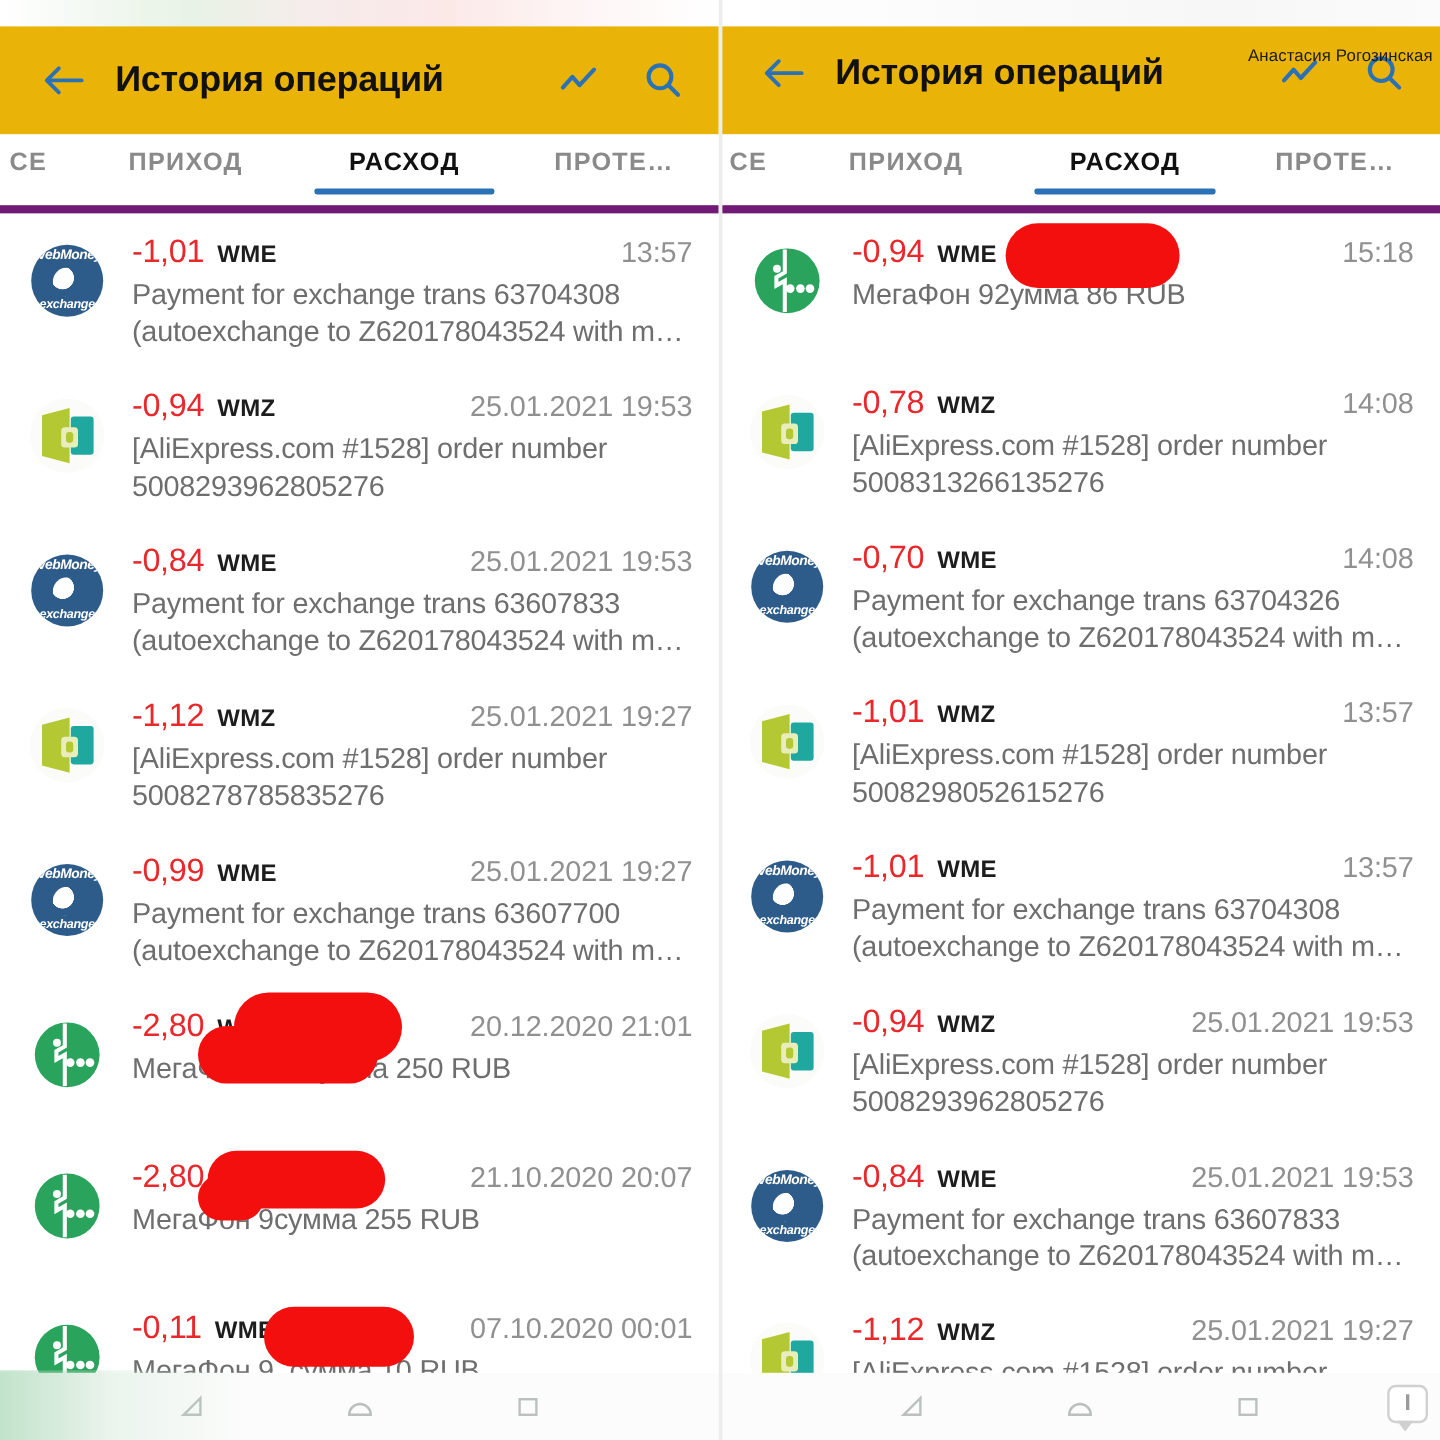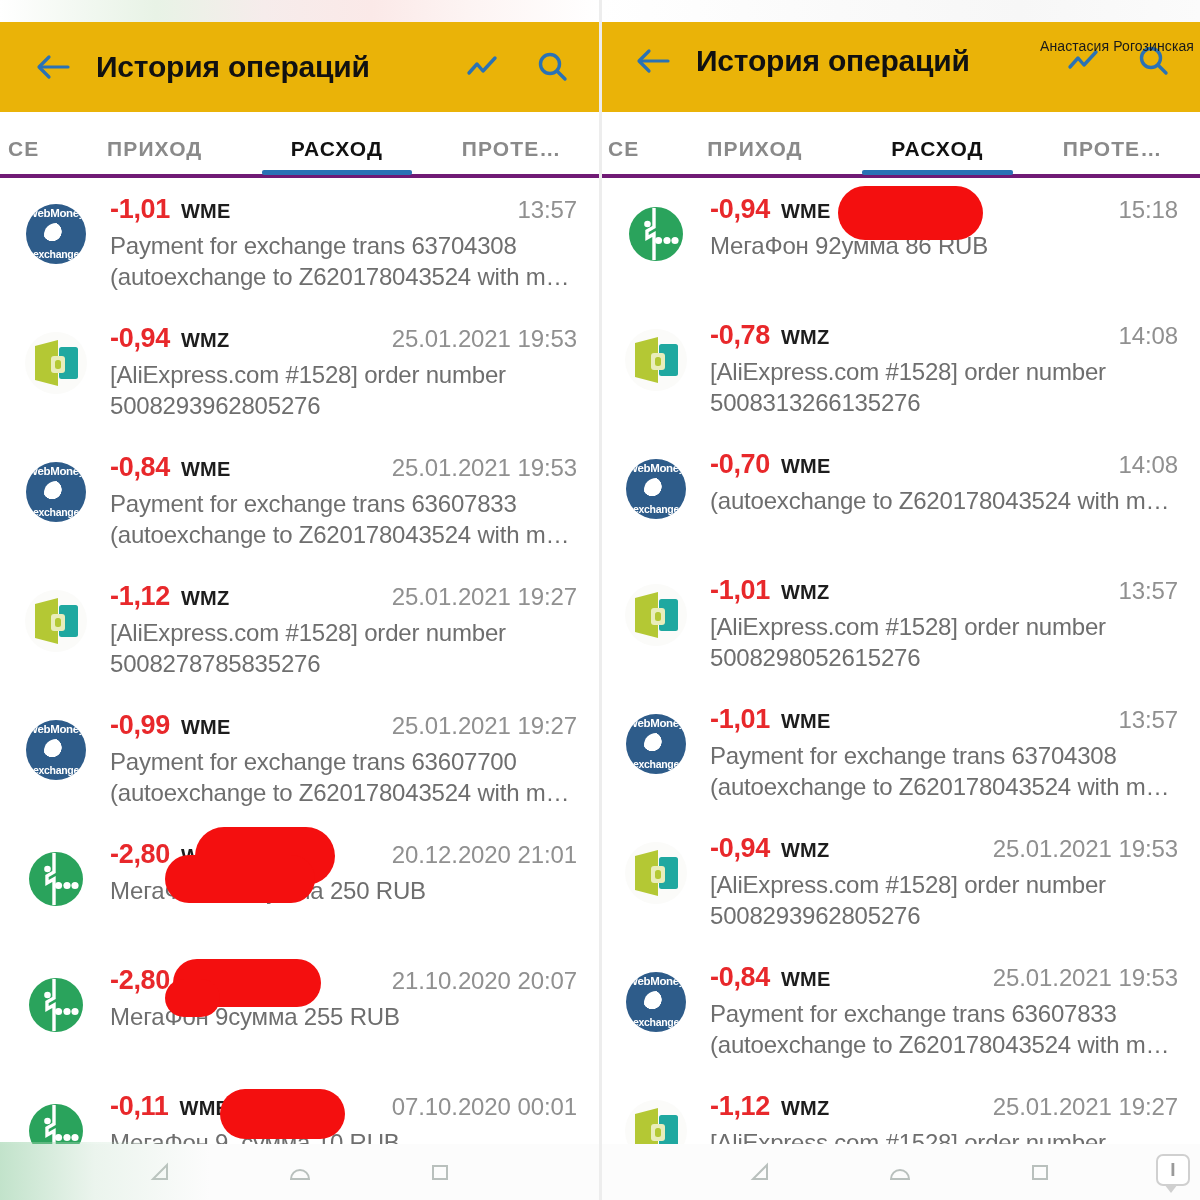--- a/index.html
+++ b/index.html
@@ -59,23 +59,23 @@
   .appbar-actions {
     margin-left: auto; display: flex; align-items: center; gap: 36px;
     padding-right: 6px;
   }
   .action-icon { color: #2a72b5; display: flex; align-items: center; }
   .action-icon svg { width: 34px; height: 34px; }
 
   
   .tabbar {
     position: relative; height: 66px;
-    display: flex; align-items: center;
+    display: flex; align-items: flex-start;
     background: #ffffff;
-    border-bottom: 4px solid #701a75;
+    border-bottom: 7px solid #701a75;
   }
   .tab {
     font-size: 21px; font-weight: 700; color: #8a8a8a;
     letter-spacing: 1.1px; white-space: nowrap;
     padding-top: 12px; position: relative;
     text-align: center;
   }
   .tab.clipped-left { width: 60px; text-align: left; padding-left: 8px; overflow: hidden; }
   .tab.t-prihod { width: 190px; }
   .tab.t-rashod { width: 175px; color: #111111; }
@@ -90,26 +90,26 @@
   .txlist { position: relative; background: #ffffff; }
   .tx {
     position: relative;
     display: flex; align-items: flex-start;
     padding: 14px 22px 14px 26px;
     min-height: 126px;
   }
   .tx-icon {
     flex: 0 0 auto; width: 60px; height: 60px;
     margin-top: 12px; margin-right: 24px;
-    display: flex; align-items: center; justify-content: center;
+    display: flex; align-items: center; justify-content: center; font-style: italic;
   }
   .tx-body { flex: 1 1 auto; min-width: 0; position: relative; padding-top: 2px; }
   .tx-top { display: flex; align-items: baseline; }
   .tx-amount {
-    font-size: 27px; font-weight: 700; color: #e8282b;
+    font-size: 27px; font-weight: 400; color: #e8282b;
     letter-spacing: -0.3px;
   }
   .tx-currency {
     font-size: 20px; font-weight: 700; color: #1d1d1d;
     margin-left: 11px; letter-spacing: 0.2px;
   }
   .tx-date {
     margin-left: auto; font-size: 24px; color: #909090;
     white-space: nowrap; padding-top: 2px; letter-spacing: -0.1px;
   }
@@ -523,21 +523,21 @@
               <span class="wm-globe"></span>
               <span class="wm-bot">exchange</span>
             </div>
         </div>
         <div class="tx-body">
           <div class="tx-top">
             <span class="tx-amount">-0,70</span>
             <span class="tx-currency">WME</span>
             <span class="tx-date">14:08</span>
           </div>
-          <div class="tx-desc"><span class="l2">(autoexchange to Z620178043524 with m…</span></div>
+          <div class="tx-desc"><span>Payment for exchange trans 63704326</span><span class="l2">(autoexchange to Z620178043524 with m…</span></div>
         </div>
       </div>
 
       <div class="tx">
         <div class="tx-icon">
           <div class="ico-ali">
             <svg viewBox="0 0 62 62" width="62" height="62">
               <path d="M10 14 L33 8 L33 54 L10 48 Z" fill="#b4c834"></path>
               <rect x="34" y="15" width="19" height="32" rx="2.5" fill="#1fa8a0"></rect>
               <rect x="26" y="24" width="14" height="17" rx="3" fill="#e9edbb"></rect>

